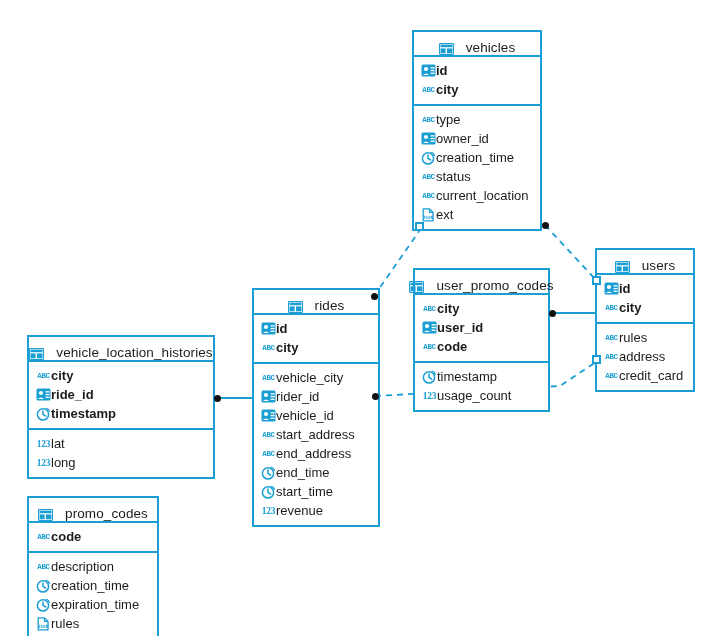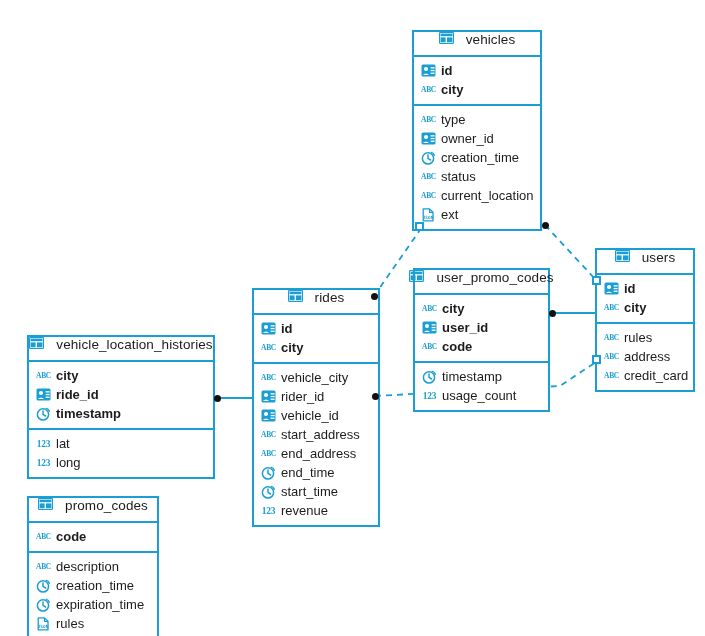--- a/index.html
+++ b/index.html
@@ -16,45 +16,45 @@
 
   
   .entity{
     position:absolute;
     background:#ffffff;
     border:2px solid #1a9ed4;
     box-sizing:border-box;
     z-index:5;
   }
   .ent-header{
-    display:flex;align-items:flex-start;justify-content:center;
+    display:flex;align-items:flex-end;justify-content:center;
     gap:12px;
     height:25px;
     border-bottom:2px solid #1a9ed4;
     box-sizing:border-box;
     padding:0 8px;
   }
   .ent-title{
     font-size:13.5px;color:#1c1c1c;white-space:nowrap;letter-spacing:.1px;
   }
   .ent-section{padding:4px 0 5px 0;}
   .ent-section.pk{border-bottom:2px solid #1a9ed4;}
   .ent-row{
-    display:flex;align-items:center;gap:5px;
+    display:flex;align-items:center;
     height:19px;padding:0 7px 0 7px;
     font-size:13px;color:#1c1c1c;white-space:nowrap;
   }
   .ent-row.key .col-name{font-weight:bold;}
   .col-name{line-height:1;}
 
   
   .ico{flex:0 0 auto;display:inline-flex;align-items:center;justify-content:center;}
   .ico svg{display:block;}
   .ico-abc{
-    font-family:Liberation Serif, serif;
+    font-family:Liberation Mono, monospace;
     font-size:7.5px;font-weight:bold;color:#1a9ed4;
     letter-spacing:-0.3px;width:15px;text-align:center;
   }
   .ico-num{
     font-family:Liberation Serif, serif;
     font-size:9.5px;font-weight:bold;color:#1a9ed4;
     width:15px;text-align:center;letter-spacing:-0.2px;
   }
 
   

